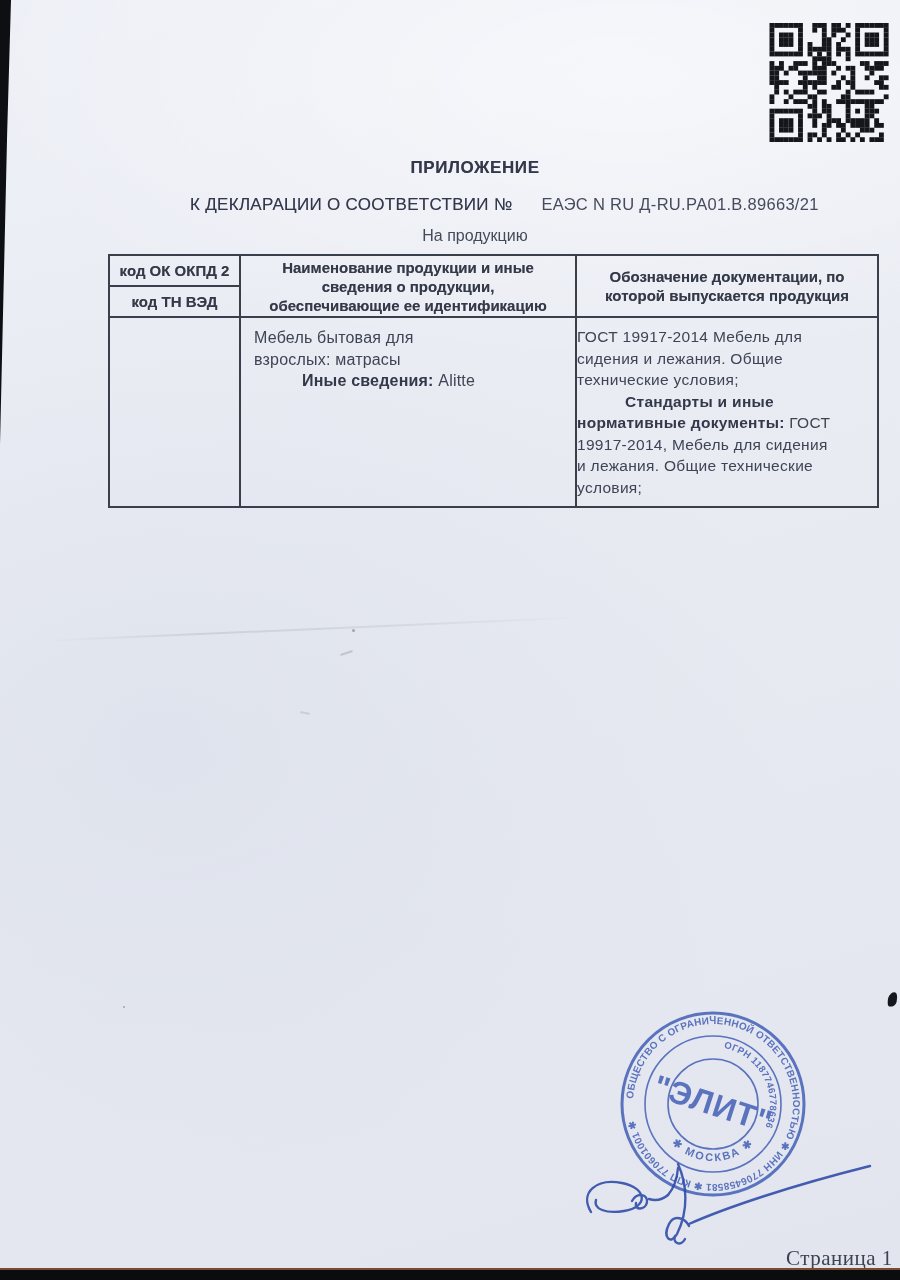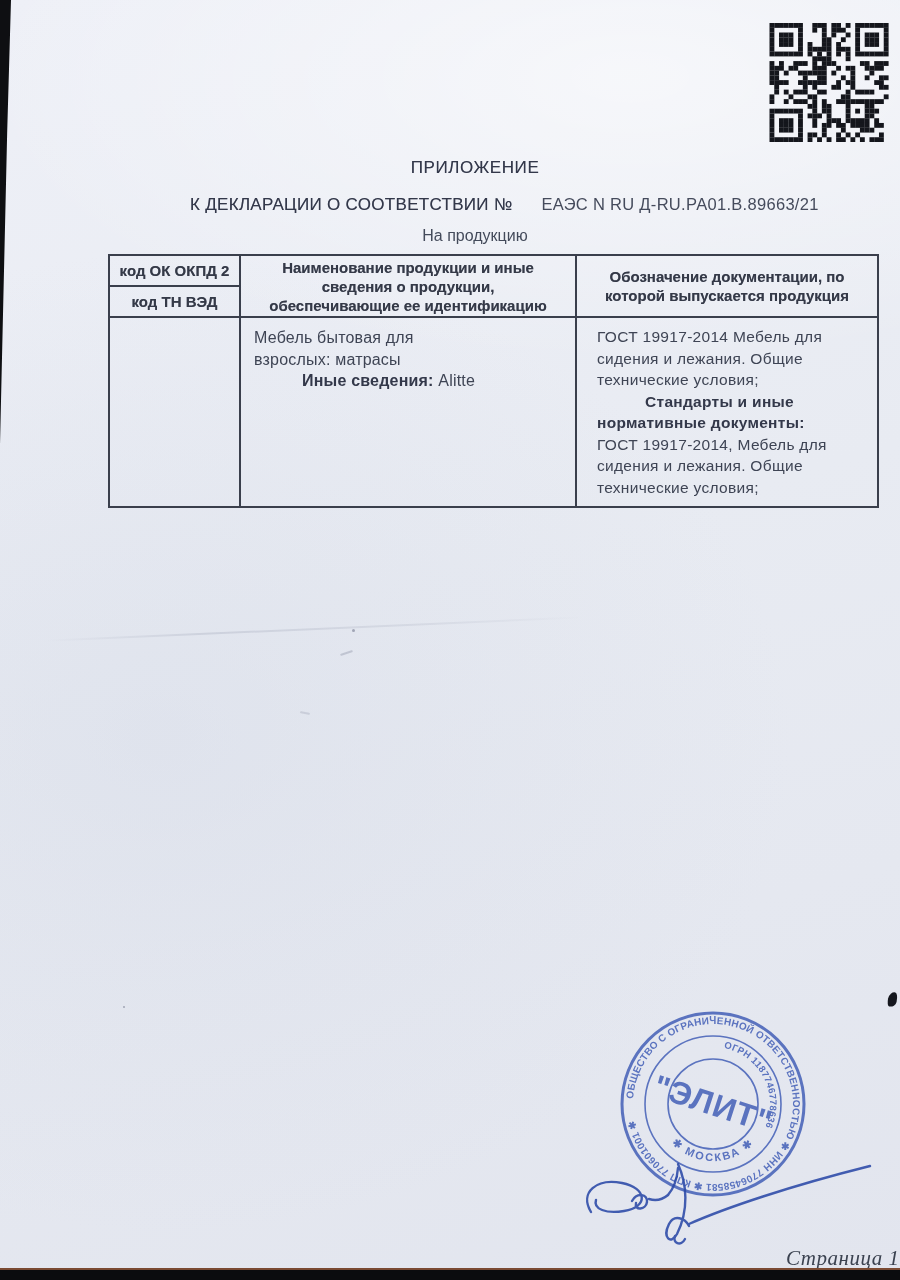--- a/index.html
+++ b/index.html
@@ -34,21 +34,21 @@
   .smudge{position:absolute;background:rgba(120,126,148,.32);border-radius:2px;}
   .ink-blot{
     position:absolute;left:888px;top:992px;width:9px;height:15px;
     background:#15171e;border-radius:65% 35% 70% 30% / 50% 60% 40% 50%;
     transform:rotate(12deg);
   }
 
   
   .doc-text{color:#3e4454;}
   .center-line{position:absolute;left:50px;width:850px;text-align:center;}
-  .title{top:158px;font-size:17px;font-weight:normal;color:#33384a;letter-spacing:.6px;
+  .title{top:158px;font-size:17px;font-weight:bold;color:#33384a;letter-spacing:.6px;
     text-shadow:0 0 .5px rgba(60,66,90,.55);}
   .decl-line{position:absolute;left:190px;top:195px;white-space:nowrap;}
   .decl-label{font-size:17px;font-weight:normal;color:#33384a;letter-spacing:.3px;
     text-shadow:0 0 .5px rgba(60,66,90,.55);}
   .decl-number{font-size:16.5px;color:#454b5c;margin-left:29px;letter-spacing:.3px;}
   .product-intro{top:227px;font-size:16px;color:#434a5a;}
 
   
   .ptable{
     position:absolute;left:108px;top:254px;width:767px;
@@ -64,33 +64,33 @@
     display:flex;align-items:center;justify-content:center;text-align:center;
     font-weight:bold;font-size:15px;line-height:19px;color:#343947;
     text-shadow:0 0 .4px rgba(55,60,80,.5);
   }
   .col1-head{display:flex;flex-direction:column;}
   .col1-head .hcell{flex:1;text-align:center;}
   .h-product{padding:2px 16px;height:62px;}
   .h-docs{padding:0 25px;height:62px;}
   .body-cell{font-size:16px;line-height:21.5px;letter-spacing:.2px;}
   .product-cell{padding:9px 92px 17px 13px;}
-  .docs-cell{padding:8px 44px 8px 20px;font-size:15.5px;letter-spacing:.3px;}
+  .docs-cell{padding:8px 44px 8px 0;font-size:15.5px;letter-spacing:.3px;}
   .bold-inline{font-weight:bold;color:#33384a;margin-left:48px;}
 
   
   .qr-box{position:absolute;left:768px;top:23px;width:122px;height:119px;}
 
   
   .stamp-box{position:absolute;left:593px;top:984px;width:240px;height:240px;opacity:.82;}
   .sig-box{position:absolute;left:575px;top:1150px;width:312px;height:102px;opacity:.88;}
 
   .page-footer{
     position:absolute;left:786px;top:1246px;
-    font-family:"Liberation Serif",serif;font-size:21px;color:#3b4250;letter-spacing:.5px;font-style:italic;
+    font-family:"Liberation Serif",serif;font-size:21px;color:#3b4250;letter-spacing:.5px;
   }
 </style>
 </head>
 <body>
 
 <div class="scan-page">
 
   <div class="center-line title doc-text">ПРИЛОЖЕНИЕ</div>
 
   <div class="decl-line">

